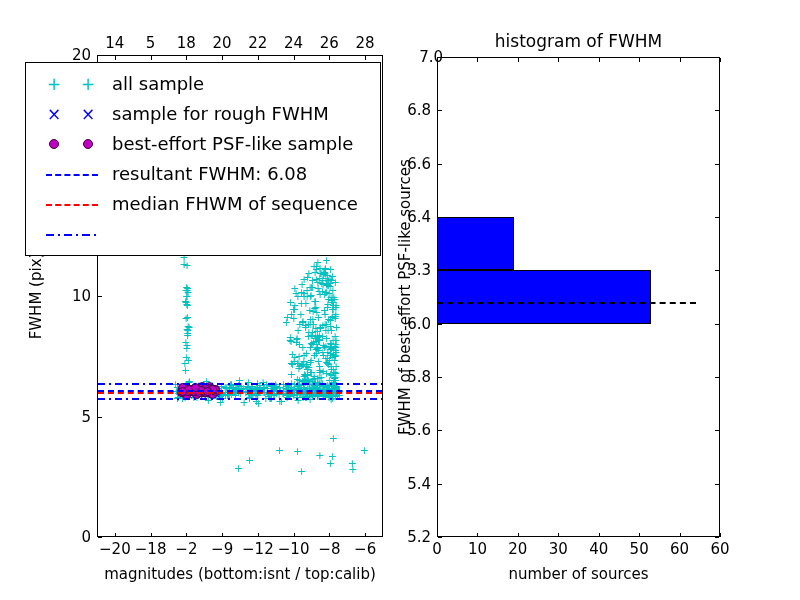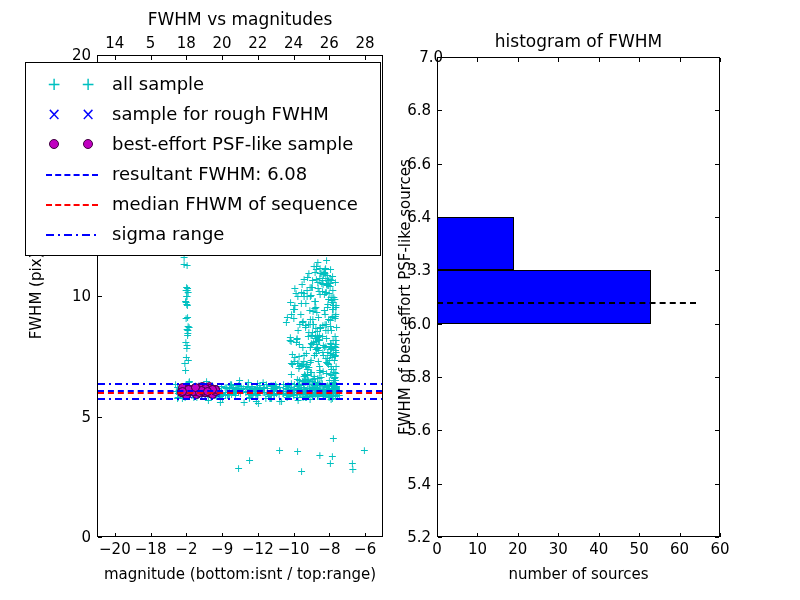--- a/index.html
+++ b/index.html
@@ -1006,22 +1006,21 @@
     <div class="tlabel tlabel-top" style="left: 365.125px; top: 51px;">28</div>
     <div class="tick tick-h" style="left: 98px; top: 537px;"></div>
     <div class="tick tick-h" style="left: 98px; top: 416.5px;"></div>
     <div class="tick tick-h" style="left: 98px; top: 296px;"></div>
     <div class="tick tick-h" style="left: 98px; top: 175.5px;"></div>
     <div class="tick tick-h" style="left: 98px; top: 55px;"></div>
     <div class="tlabel tlabel-left" style="left: 91px; top: 537px;">0</div>
     <div class="tlabel tlabel-left" style="left: 91px; top: 416.5px;">5</div>
     <div class="tlabel tlabel-left" style="left: 91px; top: 296px;">10</div>
     <div class="tlabel tlabel-left" style="left: 91px; top: 55px;">20</div>
-    <div class="plot-title" style="left: 240px; top: 10px;">FWHM vs magnitudes</div>
-    <div class="axis-title" style="left: 240px; top: 566px; transform: translate(-50%, 0px);">magnitude (bottom:isnt / top:range)</div>
+    <div class="axis-title" style="left: 240px; top: 566px; transform: translate(-50%, 0px);">magnitudes (bottom:isnt / top:calib)</div>
     <div class="axis-title" style="left: 28px; top: 296px; transform-origin: 0px 0px; transform: rotate(-90deg) translate(-50%, 0px);">FWHM (pix)</div>
     <div class="axes-frame" style="left: 437px; top: 57px; width: 283px; height: 480px;"></div>
     <div class="data-layer" style="left: 438px; top: 58px; width: 281px; height: 478px; overflow: visible;">
       <div class="hist-bar" title="19" style="left: -1px; top: 159px; width: 76.8143px; height: 53.3333px; background: rgb(0, 0, 255); z-index: 10;"></div>
       <div class="hist-bar" title="53" style="left: -1px; top: 212.333px; width: 214.271px; height: 53.3333px; background: rgb(0, 0, 255); z-index: 10;"></div>
       <div class="hist-median" style="left: -1px; top: 244.333px; width: 258.743px; z-index: 20;"></div>
     </div>
     <div class="tick tick-v" style="left: 437px; top: 533px;"></div>
     <div class="tlabel tlabel-bottom" style="left: 437px; top: 542px;">0</div>
     <div class="tick tick-v" style="left: 477.429px; top: 533px;"></div>
@@ -1110,16 +1109,15 @@
       <div class="legend-row">
         <div class="legend-handle">
           <div class="lg-line" style="left: 12px; right: 14px; border-top: 2px dashed rgb(255, 0, 0);"></div>
         </div>
         <span class="legend-label">median FHWM of sequence</span>
       </div>
       <div class="legend-row">
         <div class="legend-handle">
           <div class="lg-line" style="left: 12px; right: 14px; height: 2px; background-image: repeating-linear-gradient(to right, rgb(0, 0, 255) 0px, rgb(0, 0, 255) 8px, transparent 8px, transparent 12px, rgb(0, 0, 255) 12px, rgb(0, 0, 255) 14px, transparent 14px, transparent 18px);"></div>
         </div>
-        <span class="legend-label">sigma range</span>
       </div>
     </div>
   </div>
 
 </body></html>

